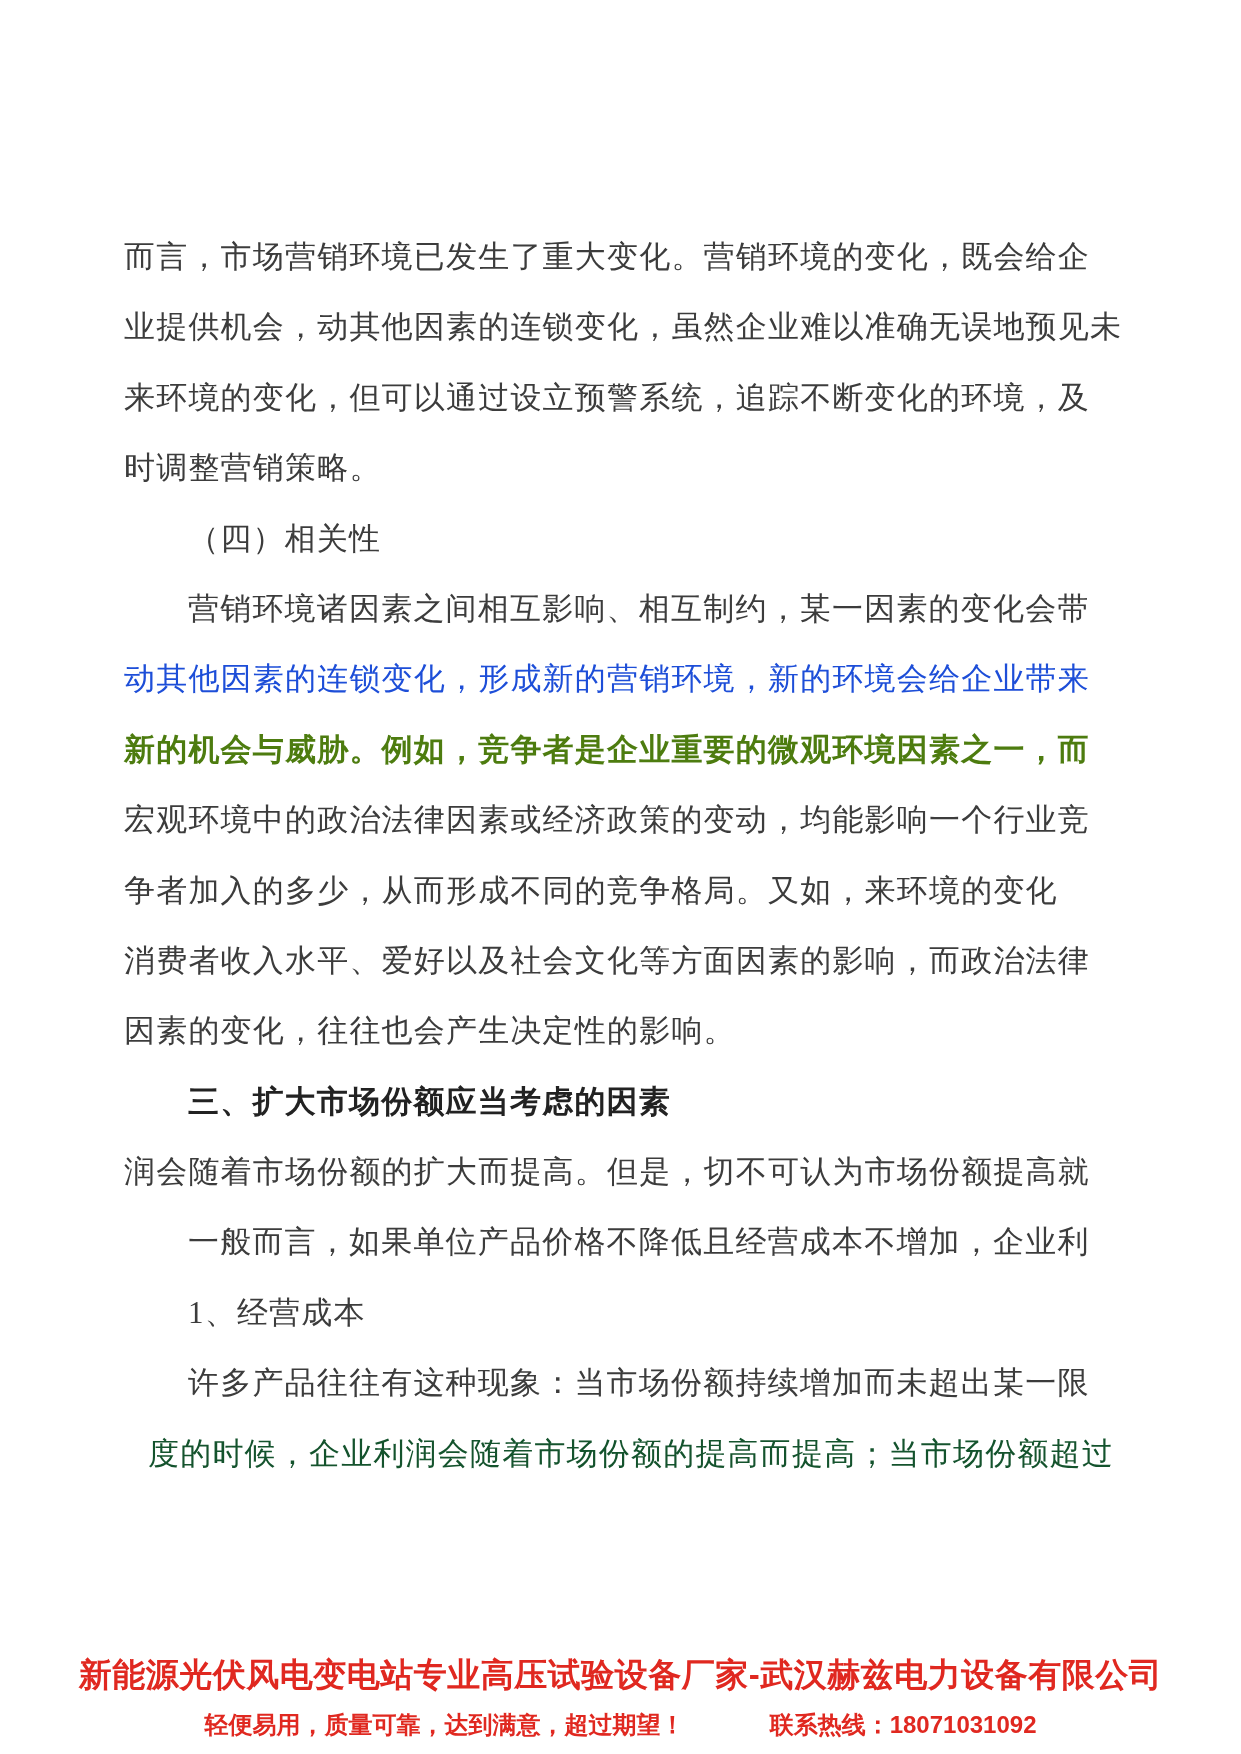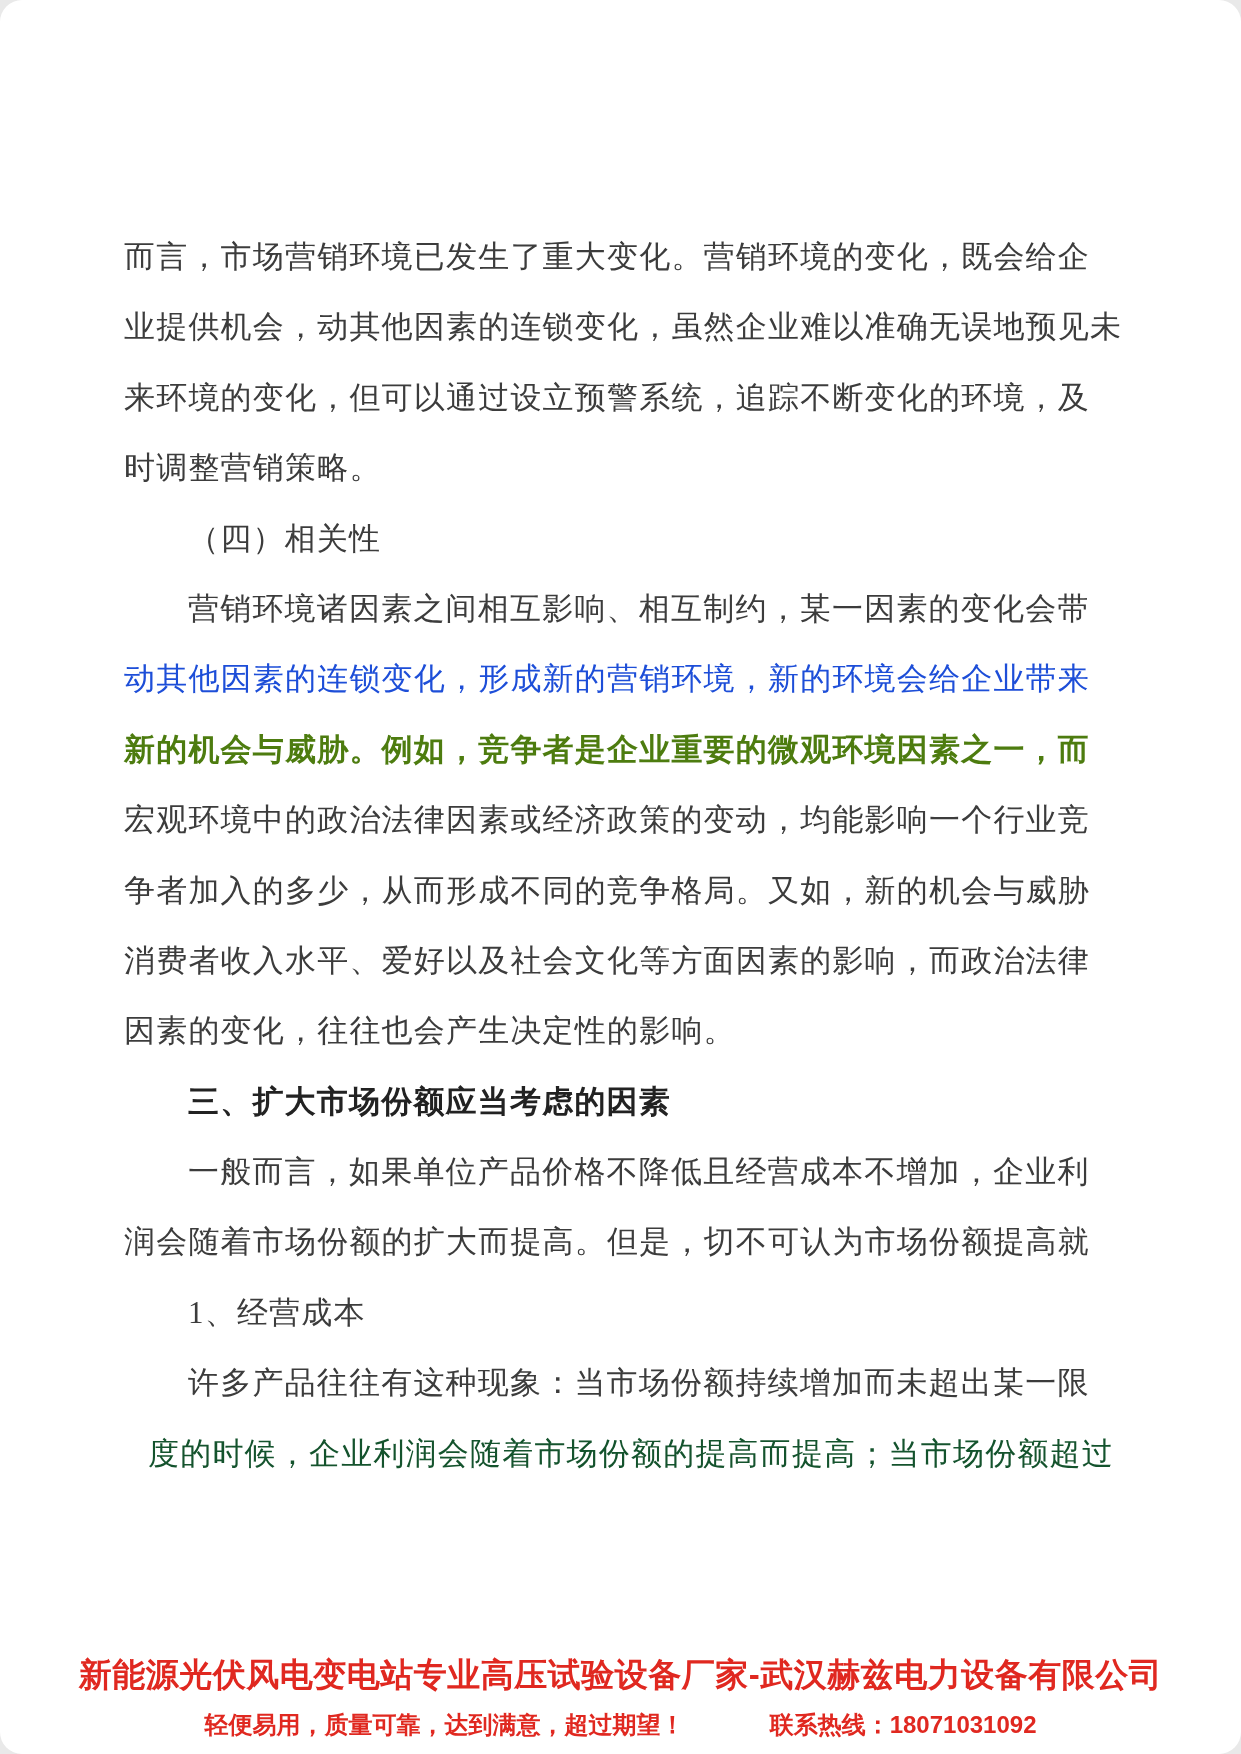--- a/index.html
+++ b/index.html
@@ -8,21 +8,20 @@
     background: #e9e9e9;
   }
   .page {
     position: relative;
     width: 1241px;
     height: 1754px;
     margin: 0 auto;
     background: #ffffff;
     overflow: hidden;
     font-family: "Liberation Serif", serif;
-    border-radius: 22px;
   }
   .content {
     position: absolute;
     top: 222px;
     left: 124px;
     width: 990px;
   }
   .line {
     height: 70.4px;
     line-height: 70.4px;
@@ -75,26 +74,26 @@
 
   <div class="line" style="color: rgb(60, 60, 60);">而言，市场营销环境已发生了重大变化。营销环境的变化，既会给企</div>
       <div class="line" style="color: rgb(60, 60, 60);">业提供机会，动其他因素的连锁变化，虽然企业难以准确无误地预见未</div>
       <div class="line" style="color: rgb(60, 60, 60);">来环境的变化，但可以通过设立预警系统，追踪不断变化的环境，及</div>
       <div class="line" style="color: rgb(60, 60, 60);">时调整营销策略。</div>
       <div class="line indent" style="color: rgb(60, 60, 60);">（四）相关性</div>
       <div class="line indent" style="color: rgb(60, 60, 60);">营销环境诸因素之间相互影响、相互制约，某一因素的变化会带</div>
       <div class="line" style="color: #1d4ed8;">动其他因素的连锁变化，形成新的营销环境，新的环境会给企业带来</div>
       <div class="line" style="color: #4d7c0f; font-weight: bold;">新的机会与威胁。例如，竞争者是企业重要的微观环境因素之一，而</div>
       <div class="line" style="color: rgb(60, 60, 60);">宏观环境中的政治法律因素或经济政策的变动，均能影响一个行业竞</div>
-      <div class="line" style="color: rgb(60, 60, 60);">争者加入的多少，从而形成不同的竞争格局。又如，新的机会与威胁</div>
+      <div class="line" style="color: rgb(60, 60, 60);">争者加入的多少，从而形成不同的竞争格局。又如，来环境的变化</div>
       <div class="line" style="color: rgb(60, 60, 60);">消费者收入水平、爱好以及社会文化等方面因素的影响，而政治法律</div>
       <div class="line" style="color: rgb(60, 60, 60);">因素的变化，往往也会产生决定性的影响。</div>
       <div class="line heading" style="color: rgb(34, 34, 34);">三、扩大市场份额应当考虑的因素</div>
+      <div class="line" style="color: rgb(60, 60, 60);">润会随着市场份额的扩大而提高。但是，切不可认为市场份额提高就</div>
       <div class="line indent" style="color: rgb(60, 60, 60);">一般而言，如果单位产品价格不降低且经营成本不增加，企业利</div>
-      <div class="line" style="color: rgb(60, 60, 60);">润会随着市场份额的扩大而提高。但是，切不可认为市场份额提高就</div>
       <div class="line indent" style="color: rgb(60, 60, 60);">1、经营成本</div>
       <div class="line indent" style="color: rgb(60, 60, 60);">许多产品往往有这种现象：当市场份额持续增加而未超出某一限</div>
       <div class="line" style="color: #14532d; text-align: right;">度的时候，企业利润会随着市场份额的提高而提高；当市场份额超过</div>
     </div>
 
   <div class="footer" style="color: rgb(224, 40, 32);">
     <div class="footer-line1">新能源光伏风电变电站专业高压试验设备厂家-武汉赫兹电力设备有限公司</div>
     <div class="footer-line2">
       <span>轻便易用，质量可靠，达到满意，超过期望！</span>
       <span>联系热线：18071031092</span>

